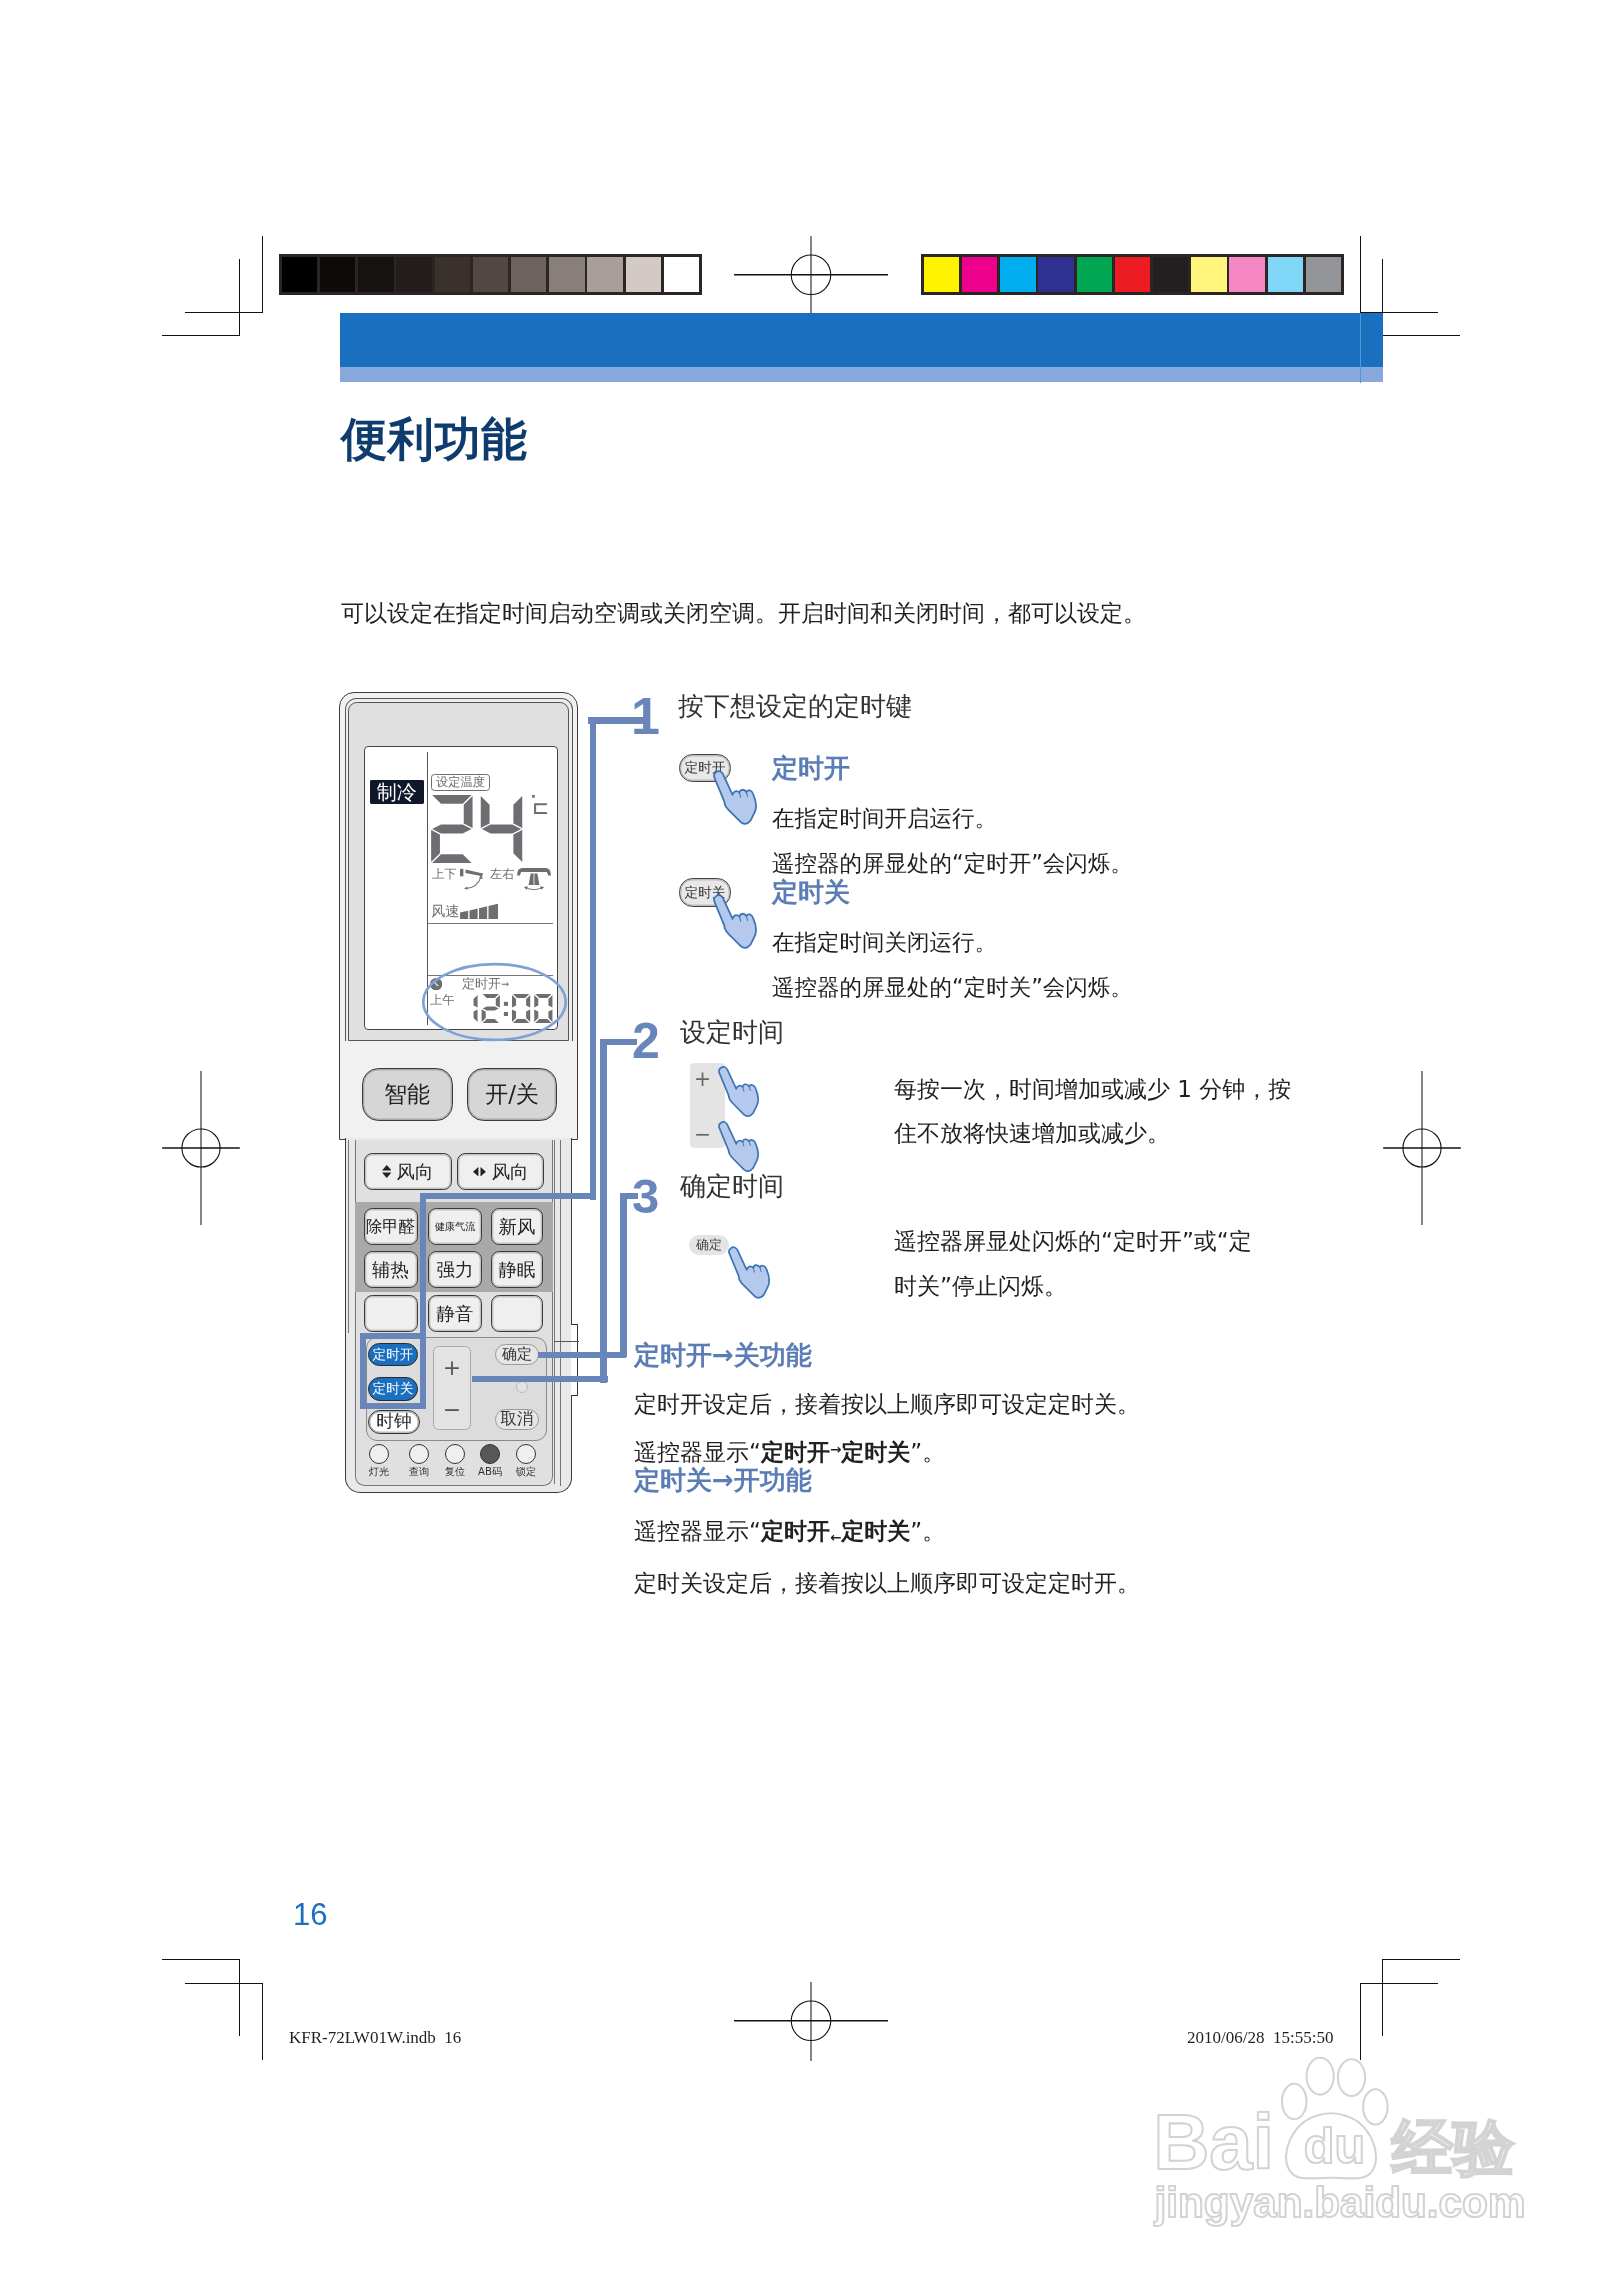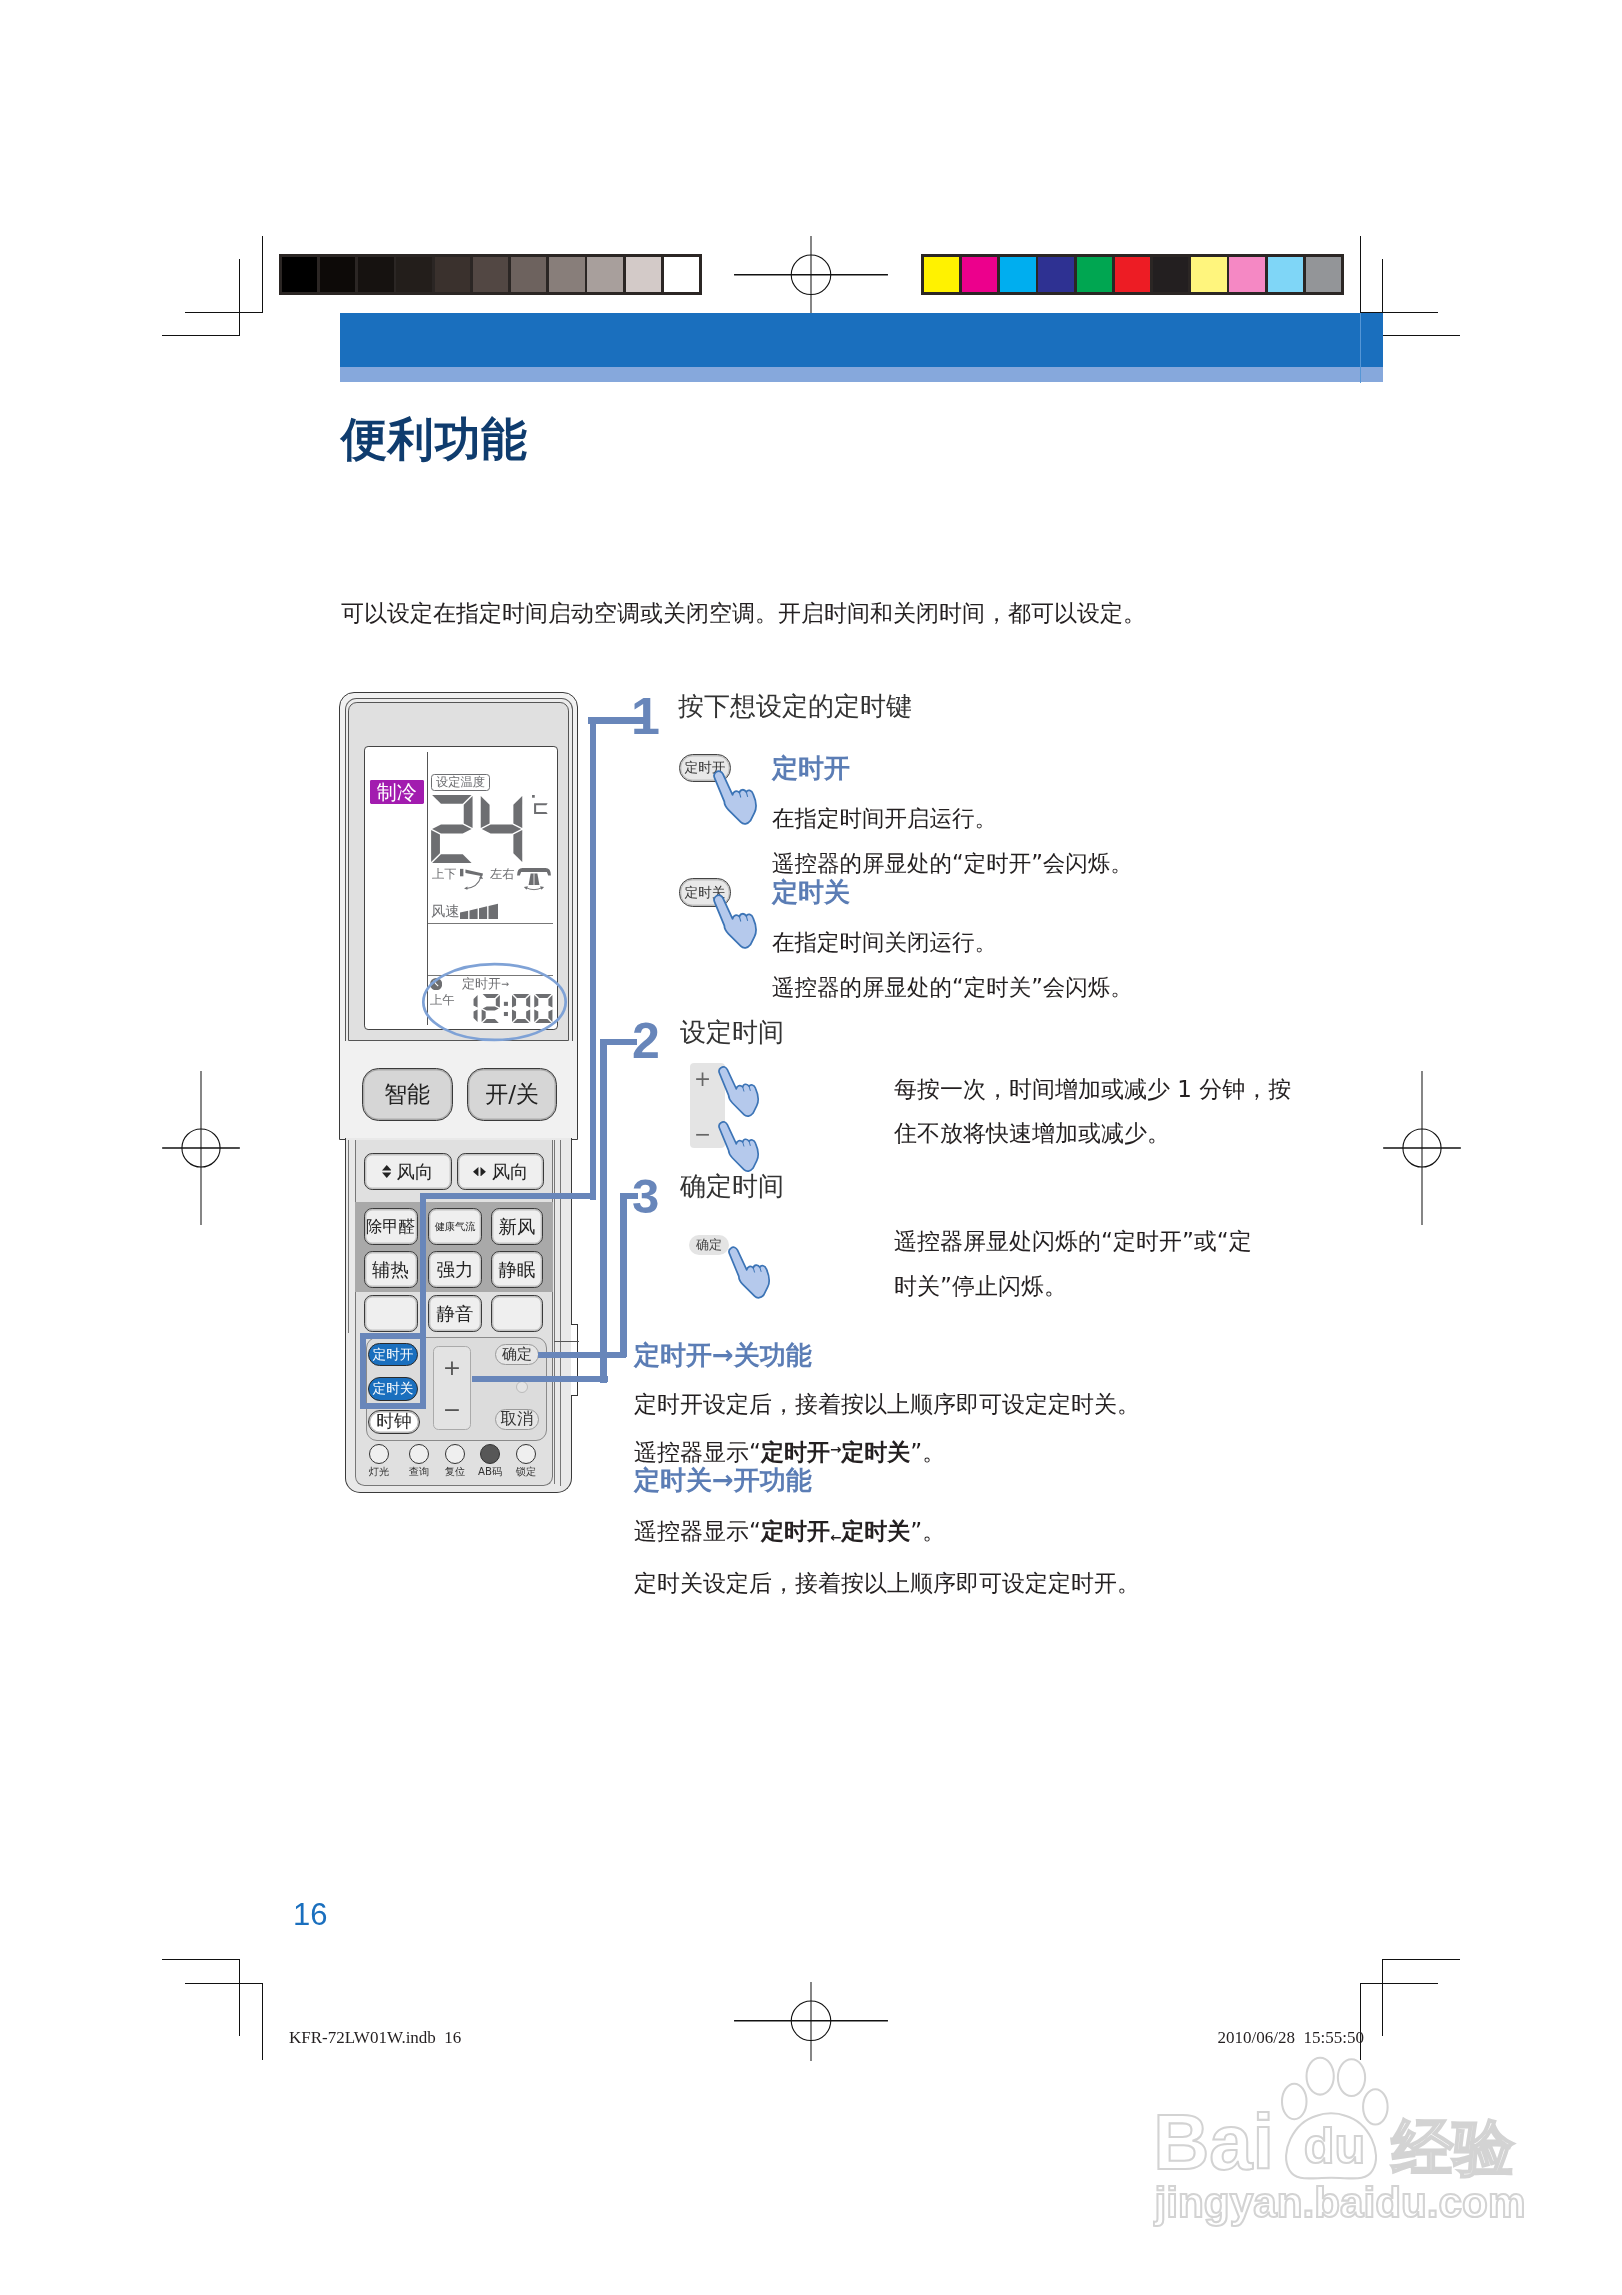--- a/index.html
+++ b/index.html
@@ -129,21 +129,21 @@
 
   <div class="a body34 nw" style="left:341px;top:602px">可以设定在指定时间启动空调或关闭空调。开启时间和关闭时间，都可以设定。</div>
 
   <div id="remote">
 
     <div class="a" style="left:0;top:0;width:239px;height:448px;box-sizing:border-box;border:1.4px solid #3a3a3a;border-radius:15px 15px 0 0;background:#f1f1f1"></div>
     <div class="a" style="left:5.5px;top:6.1px;width:228px;height:343px;box-sizing:border-box;border:0.8px solid #555;border-bottom:none;border-radius:11.6px 11.6px 0 0;background:#ececec"></div>
     <div class="a" style="left:8.9px;top:10.2px;width:221px;height:339px;box-sizing:border-box;border:0.8px solid #555;border-radius:8.9px 8.9px 0 0;background:#e0e0e0"></div>
 
     <div class="a" style="left:25px;top:54px;width:194px;height:284px;box-sizing:border-box;border:1px solid #444;border-radius:4.1px;background:#ffffff">
-      <div class="a" style="left:4.8px;top:33px;width:54px;height:24px;background:#a21caf;color:#fff;font-size:20px;line-height:24px;text-align:center;border-radius:1.4px">制冷</div>
+      <div class="a" style="left:4.8px;top:33px;width:54px;height:24px;background:#0f172a;color:#fff;font-size:20px;line-height:24px;text-align:center;border-radius:1.4px">制冷</div>
       <div class="a" style="left:62px;top:4.8px;width:1px;height:273px;background:#555"></div>
       <div class="a" style="left:66px;top:27px;width:59px;height:17px;box-sizing:border-box;border:1px solid #6d6e71;border-radius:3.4px;color:#6d6e71;font-size:12.3px;line-height:15px;text-align:center;white-space:nowrap">设定温度</div>
       <svg class="a" style="left:66px;top:48px" width="92" height="68" fill="#6d6e71" viewBox="0 0 135 100">
           <polygon points="1.5,0 59.5,0 46.5,13 14.5,13"></polygon>
           <polygon points="61,1.5 61,48.5 48,42 48,14.5"></polygon>
           <polygon points="1.5,50 14.5,43.5 46.5,43.5 59.5,50 46.5,56.5 14.5,56.5"></polygon>
           <polygon points="0,51.5 13,58 13,85.5 0,98.5"></polygon>
           <polygon points="14.5,87 46.5,87 59.5,100 1.5,100"></polygon>
           <polygon points="73,1.5 86,14.5 86,42 73,48.5"></polygon>
           <polygon points="74.5,50 87.5,43.5 119.5,43.5 132.5,50 119.5,56.5 87.5,56.5"></polygon>
@@ -365,21 +365,21 @@
   <div class="a blueh nw" style="left:634px;top:1467px">定时关→开功能</div>
   <div class="a desc" style="left:634px;top:1502px;line-height:34px;font-size:23px">
     <div>
       <span>遥控器显示“</span><b>定时开</b><b style="font-size:13.6px;vertical-align:-2.7px">←</b><b>定时关</b><span>”。</span>
     </div>
     <div>定时关设定后，接着按以上顺序即可设定定时开。</div>
   </div>
 
   <div class="a nw" style="left:293px;top:1899px;font-family:'Liberation Sans', sans-serif;font-size:31px;line-height:31px;color:#1a6fbe">16</div>
   <div class="a footer" style="left:289px;top:2029px">KFR-72LW01W.indb  16</div>
-  <div class="a footer" style="left:1187px;top:2029px;width:177px;text-align:right">2010/06/28  15:55:50</div>
+  <div class="a footer" style="left:1187px;top:2029px;width:177px;text-align:left">2010/06/28  15:55:50</div>
 
   <svg class="a" style="left:1153px;top:2051px;z-index:10" width="382" height="184" viewBox="0 0 560 270">
     <g fill="#ffffff" stroke="#d3d3d3" stroke-width="3" font-family="'Liberation Sans', sans-serif" font-weight="bold">
       <text x="0" y="173" font-size="114">Bai</text>
       <ellipse cx="207" cy="74" rx="18" ry="26"></ellipse>
       <ellipse cx="245" cy="37" rx="20" ry="27"></ellipse>
       <ellipse cx="291" cy="39" rx="20" ry="27"></ellipse>
       <ellipse cx="326" cy="82" rx="18" ry="26"></ellipse>
       <path d="M200,175 C185,150 205,105 240,95 C252,90 270,90 282,95 C317,105 337,150 322,175 C312,192 292,186 261,186 C230,186 210,192 200,175 Z"></path>
       <text x="221" y="165" font-size="74">du</text>

